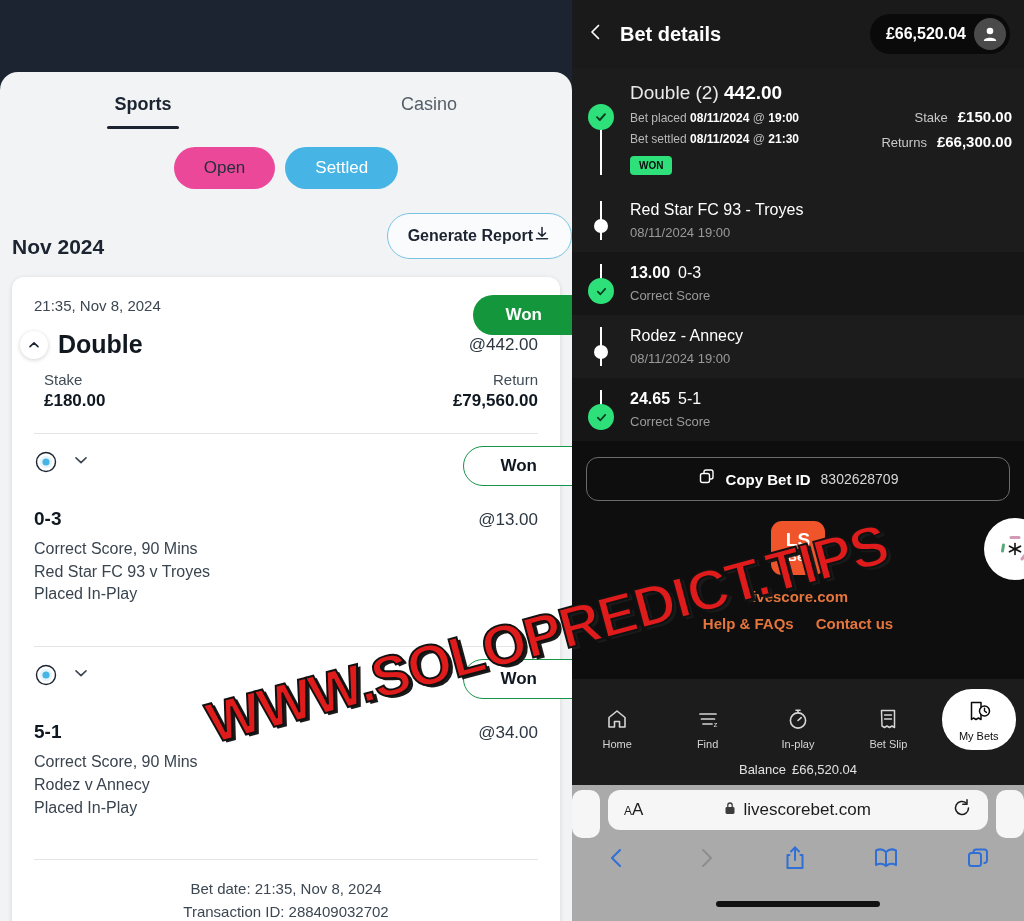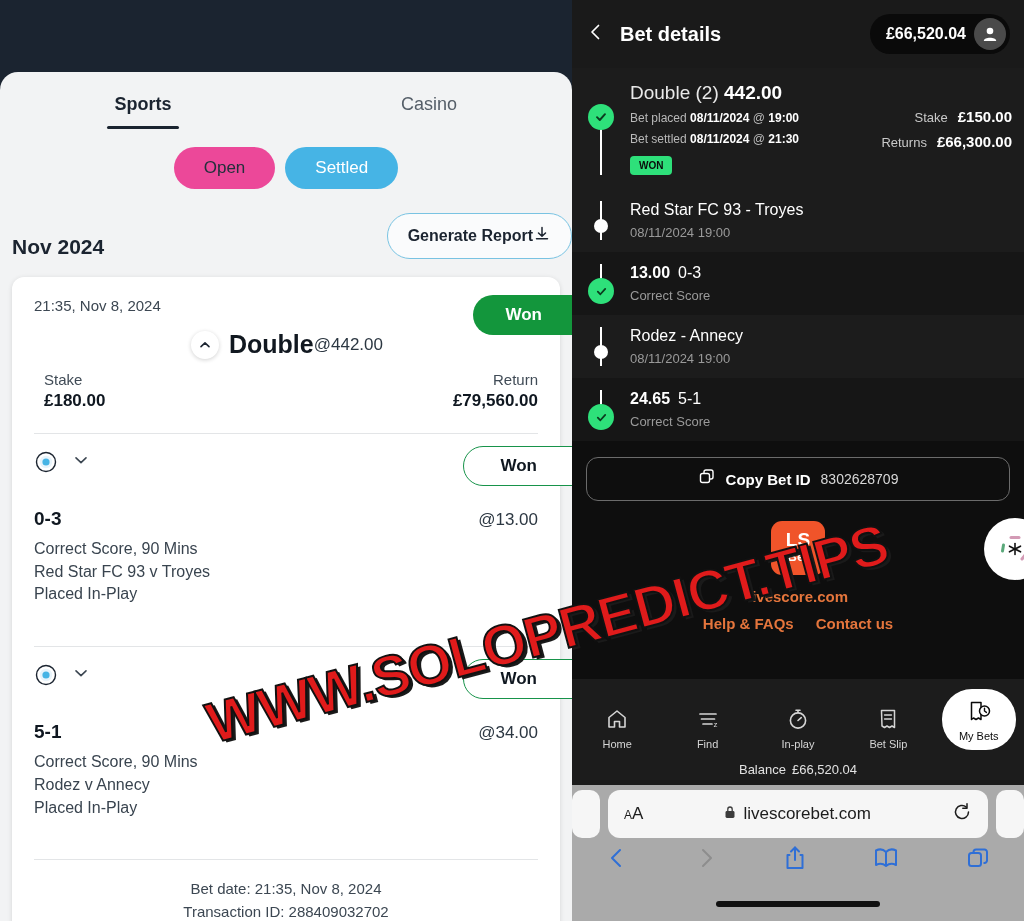--- a/index.html
+++ b/index.html
@@ -108,22 +108,22 @@
     font-size: 17px; font-weight: bold;
     padding: 10px 40px 10px 32px;
     border-radius: 22px 0 0 22px;
   }
   .badge-won-solid::after {
     content:""; position:absolute; right:0; bottom:-8px;
     border-left: 9px solid #0c6b2a; border-bottom: 9px solid transparent;
   }
 
   .bc-type-row {
-    display: flex; align-items: center; justify-content: center;
-    padding: 10px 22px 0 24px;
+    display: flex; align-items: center; justify-content: space-between;
+    padding: 10px 22px 0 8px;
   }
   .bc-type-left { display: flex; align-items: center; gap: 10px; }
   .chev-circle {
     width: 28px; height: 28px; border-radius: 50%;
     background: #ffffff; box-shadow: 0 1px 4px rgba(0,0,0,.18);
     display: flex; align-items: center; justify-content: center;
     cursor: pointer;
   }
   .bc-type { font-size: 25px; font-weight: bold; color: #111820; }
   .bc-odds { font-size: 17px; color: #2c3742; }
@@ -284,21 +284,21 @@
     width: 452px; height: 136px; background: #aaaaaa;
   }
   .url-strip { position: absolute; left: 0; top: 5px; width: 452px; height: 48px; }
   .url-side {
     position: absolute; top: 0; width: 28px; height: 48px;
     background: #f6f6f6; border-radius: 10px;
   }
   .url-side.l { left: 0; }
   .url-side.r { right: 0; }
   .url-bar {
-    position: absolute; left: 36px; right: 36px; top: 0; height: 48px;
+    position: absolute; left: 36px; right: 36px; top: 0; height: 40px;
     background: #f6f6f6; border-radius: 12px;
     display: flex; align-items: center; padding: 0 16px;
     cursor: pointer;
   }
   .aa { font-size: 17px; color: #1c1c1c; font-weight: 500; }
   .aa small { font-size: 12px; }
   .url-center {
     flex: 1; display: flex; align-items: center; justify-content: center; gap: 7px;
     font-size: 17px; color: #1c1c1c;
   }

